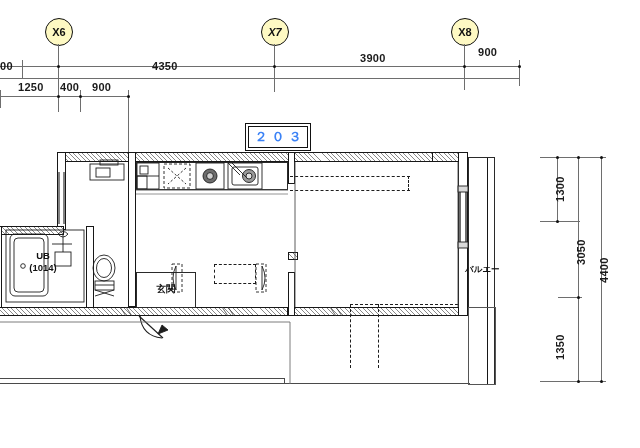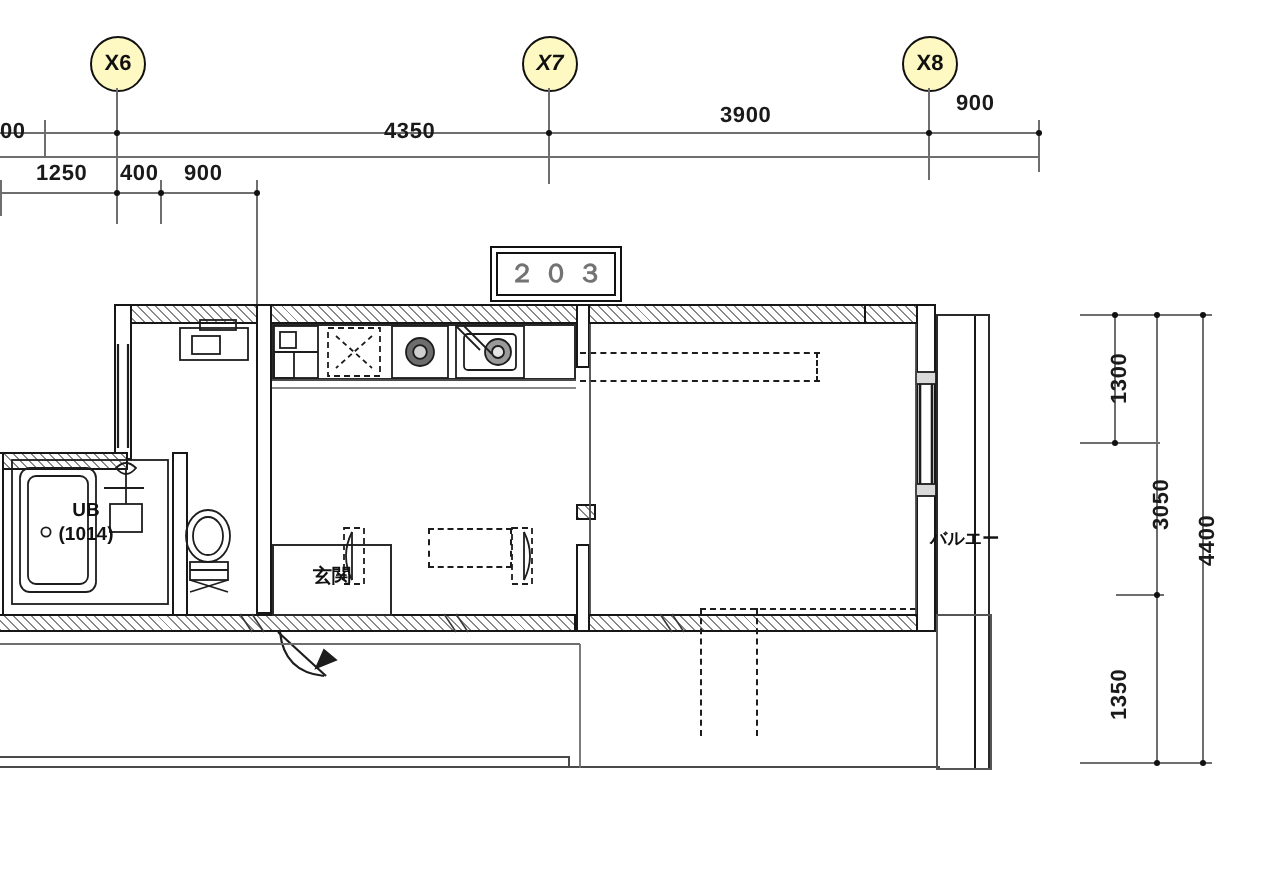--- a/index.html
+++ b/index.html
@@ -145,21 +145,21 @@
     box-sizing: border-box;
     display: flex;
     align-items: center;
     justify-content: center;
   }
   .plate-inner {
     font-family: "Liberation Sans", sans-serif;
     font-size: 13px;
     font-weight: bold;
     letter-spacing: 4px;
-    color: #737373;
+    color: #3b82f6;
     padding-left: 4px;
   }
   .plate-border2 {
     position: absolute;
     border: 1px solid #111;
     box-sizing: border-box;
   }
 
   svg.overlay {
     position: absolute;
@@ -206,21 +206,21 @@
 
   <div class="tick" style="left:57px;  top:65px;"></div>
   <div class="tick" style="left:273px; top:65px;"></div>
   <div class="tick" style="left:463px; top:65px;"></div>
   <div class="tick" style="left:518px; top:65px;"></div>
   <div class="tick" style="left:57px;  top:95px;"></div>
   <div class="tick" style="left:79px;  top:95px;"></div>
   <div class="tick" style="left:127px; top:95px;"></div>
 
   <div class="dim" style="left:0px;   top:60px;">00</div>
-  <div class="dim" style="left:152px; top:60px;margin-left:40px;">4350</div>
+  <div class="dim" style="left:152px; top:60px;">4350</div>
   <div class="dim" style="left:360px; top:52px;">3900</div>
   <div class="dim" style="left:478px; top:46px;">900</div>
 
   <div class="dim" style="left:18px; top:81px;">1250</div>
   <div class="dim" style="left:60px; top:81px;">400</div>
   <div class="dim" style="left:92px; top:81px;">900</div>
 
   <div class="plate" style="left:248px; top:126px; width:60px; height:22px;">
     <span class="plate-inner">２０３</span>
   </div>

